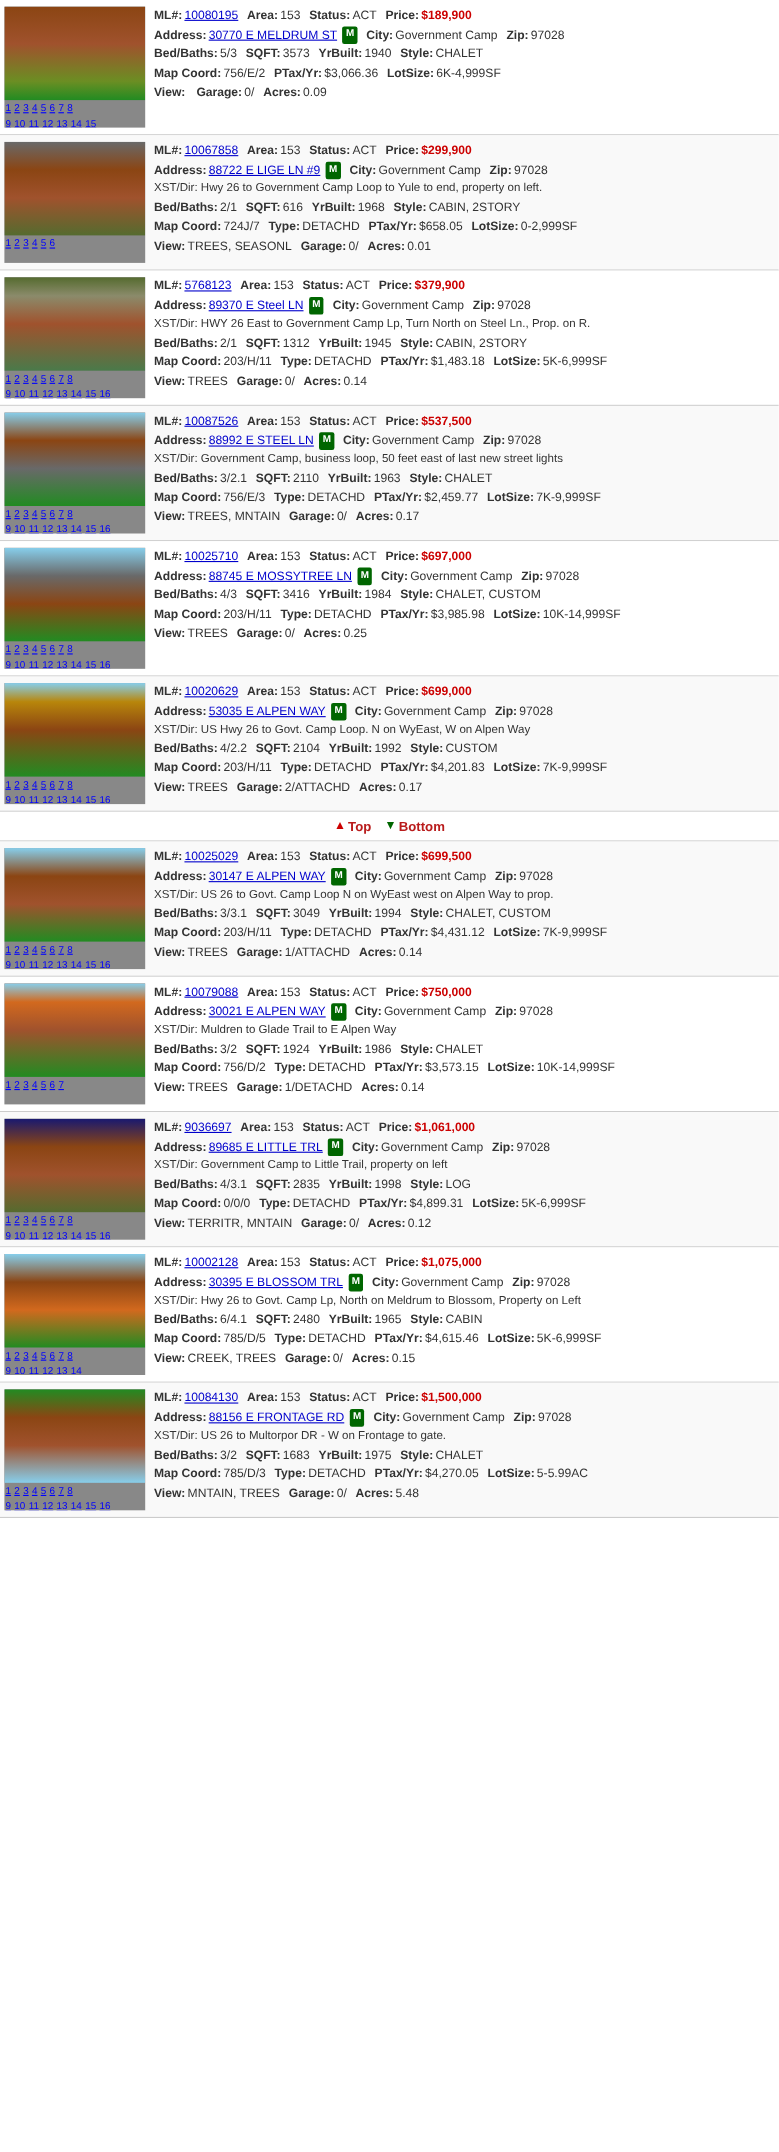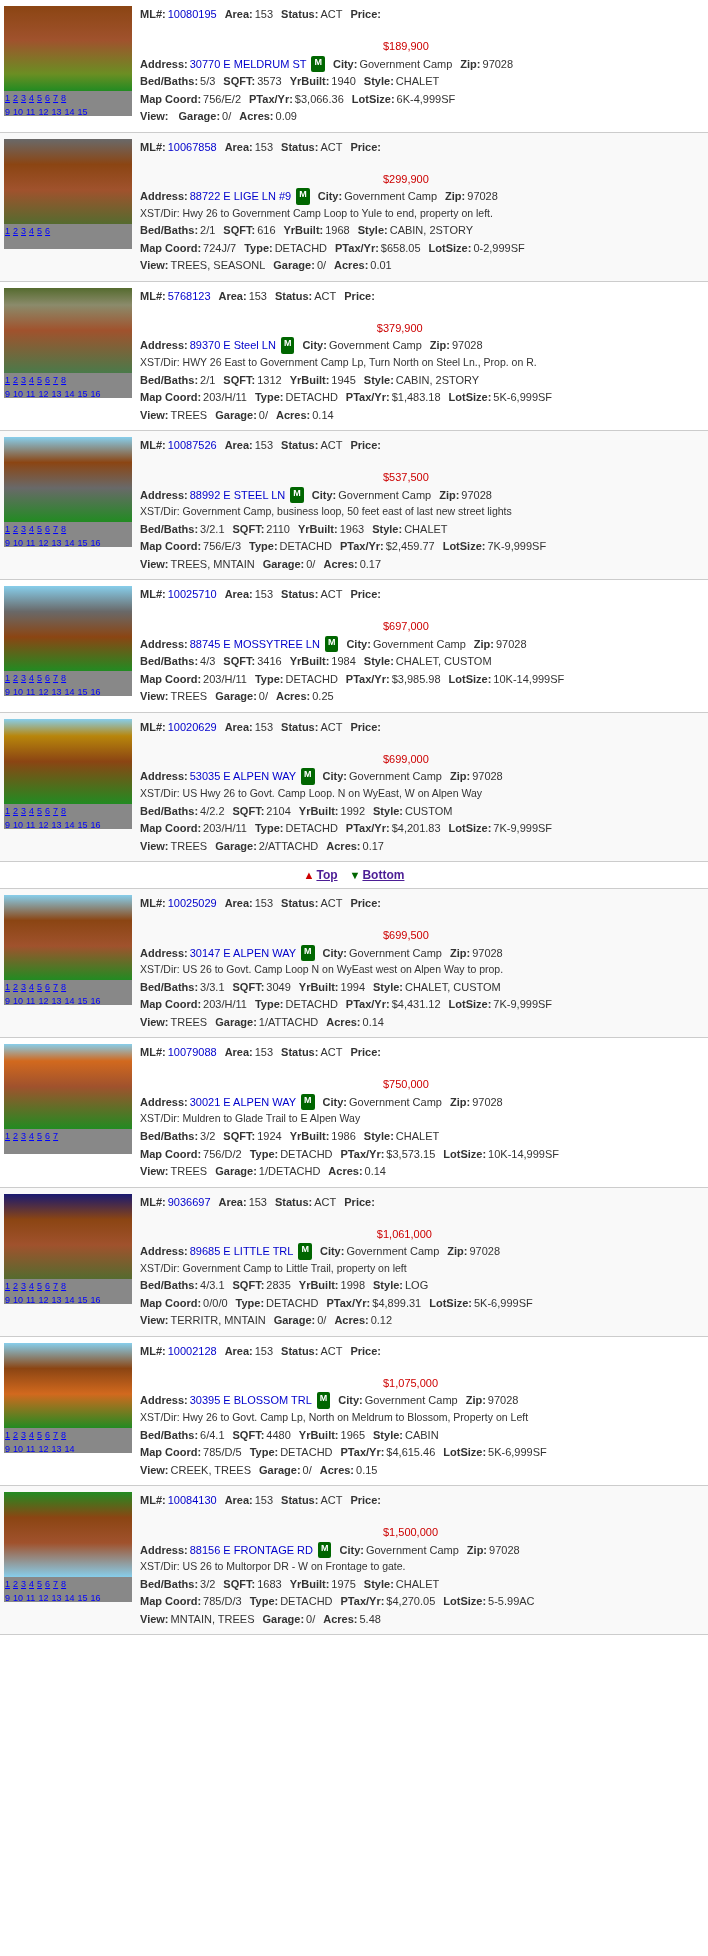--- a/index.html
+++ b/index.html
@@ -81,26 +81,26 @@
       font-weight: bold;
       color: #333;
     }
     
     .field-value {
       color: #333;
     }
     
     .price-value {
       color: #c00;
-      font-weight: normal;
-      margin-top: 32px;
+      font-weight: bold;
     }
     
     .address-value {
       color: #00c;
+      text-decoration: underline;
       cursor: pointer;
     }
     
     .map-badge {
       display: inline-block;
       background: #006600;
       color: #fff;
       font-size: 9px;
       font-weight: bold;
       padding: 0 3px;
@@ -127,22 +127,21 @@
     .nav-arrow-up {
       color: #c00;
       margin-right: 2px;
     }
     .nav-arrow-down {
       color: #006600;
       margin-right: 2px;
     }
     
     .nav-link {
-      color: #4c1d95;
-      text-decoration: underline;
+      color: #b91c1c;
       cursor: pointer;
       font-size: 12px;
       font-weight: bold;
     }
     
     .nav-separator {
       margin: 0 6px;
       color: #333;
     }
   </style>
@@ -1202,21 +1201,21 @@
       <div class="xstdir-row">
         <span class="field-value">XST/Dir:  Hwy 26 to Govt. Camp Lp, North on Meldrum to Blossom, Property on Left</span>
       </div>
       <div class="detail-row">
         <span class="detail-field">
           <span class="field-label">Bed/Baths:</span>
           <span class="field-value">6/4.1</span>
         </span>
         <span class="detail-field">
           <span class="field-label">SQFT:</span>
-          <span class="field-value">4480</span>
+          <span class="field-value">2480</span>
         </span>
         <span class="detail-field">
           <span class="field-label">YrBuilt:</span>
           <span class="field-value">1965</span>
         </span>
         <span class="detail-field">
           <span class="field-label">Style:</span>
           <span class="field-value">CABIN</span>
         </span>
       </div>

